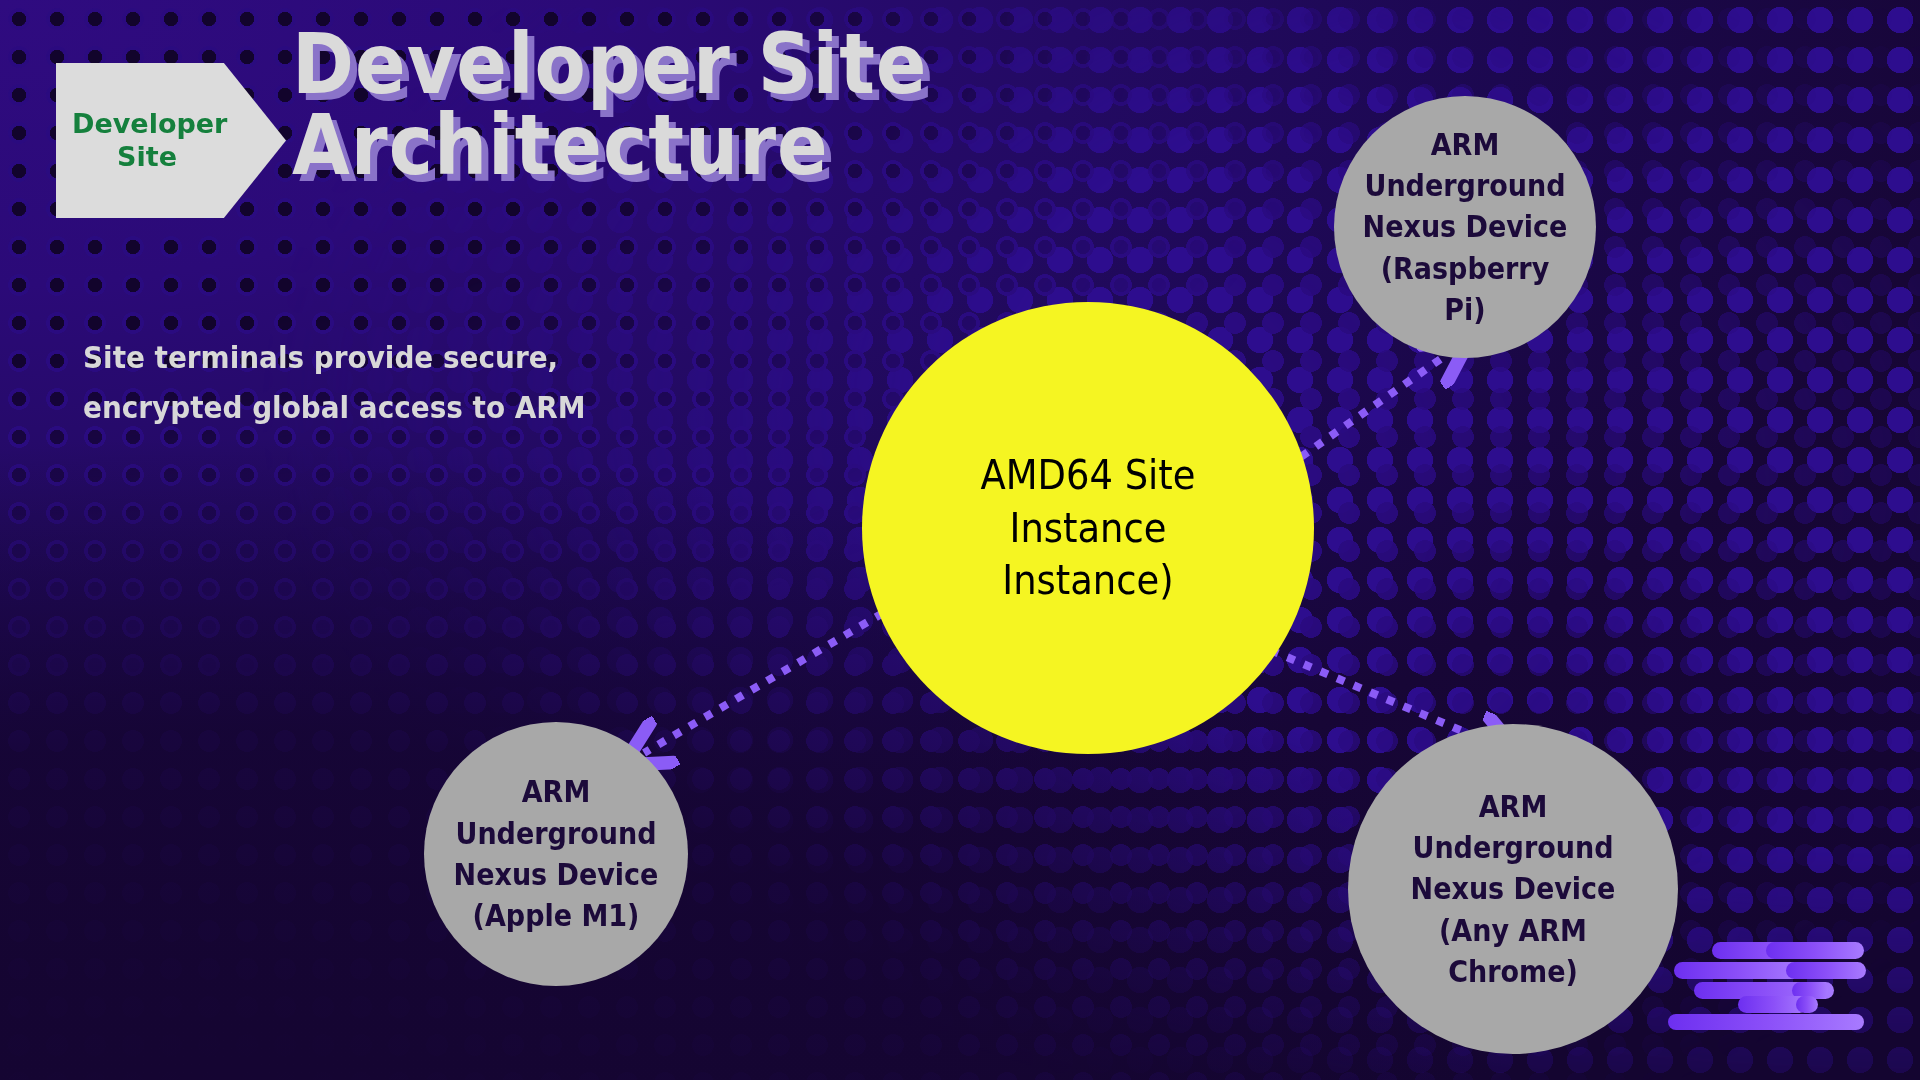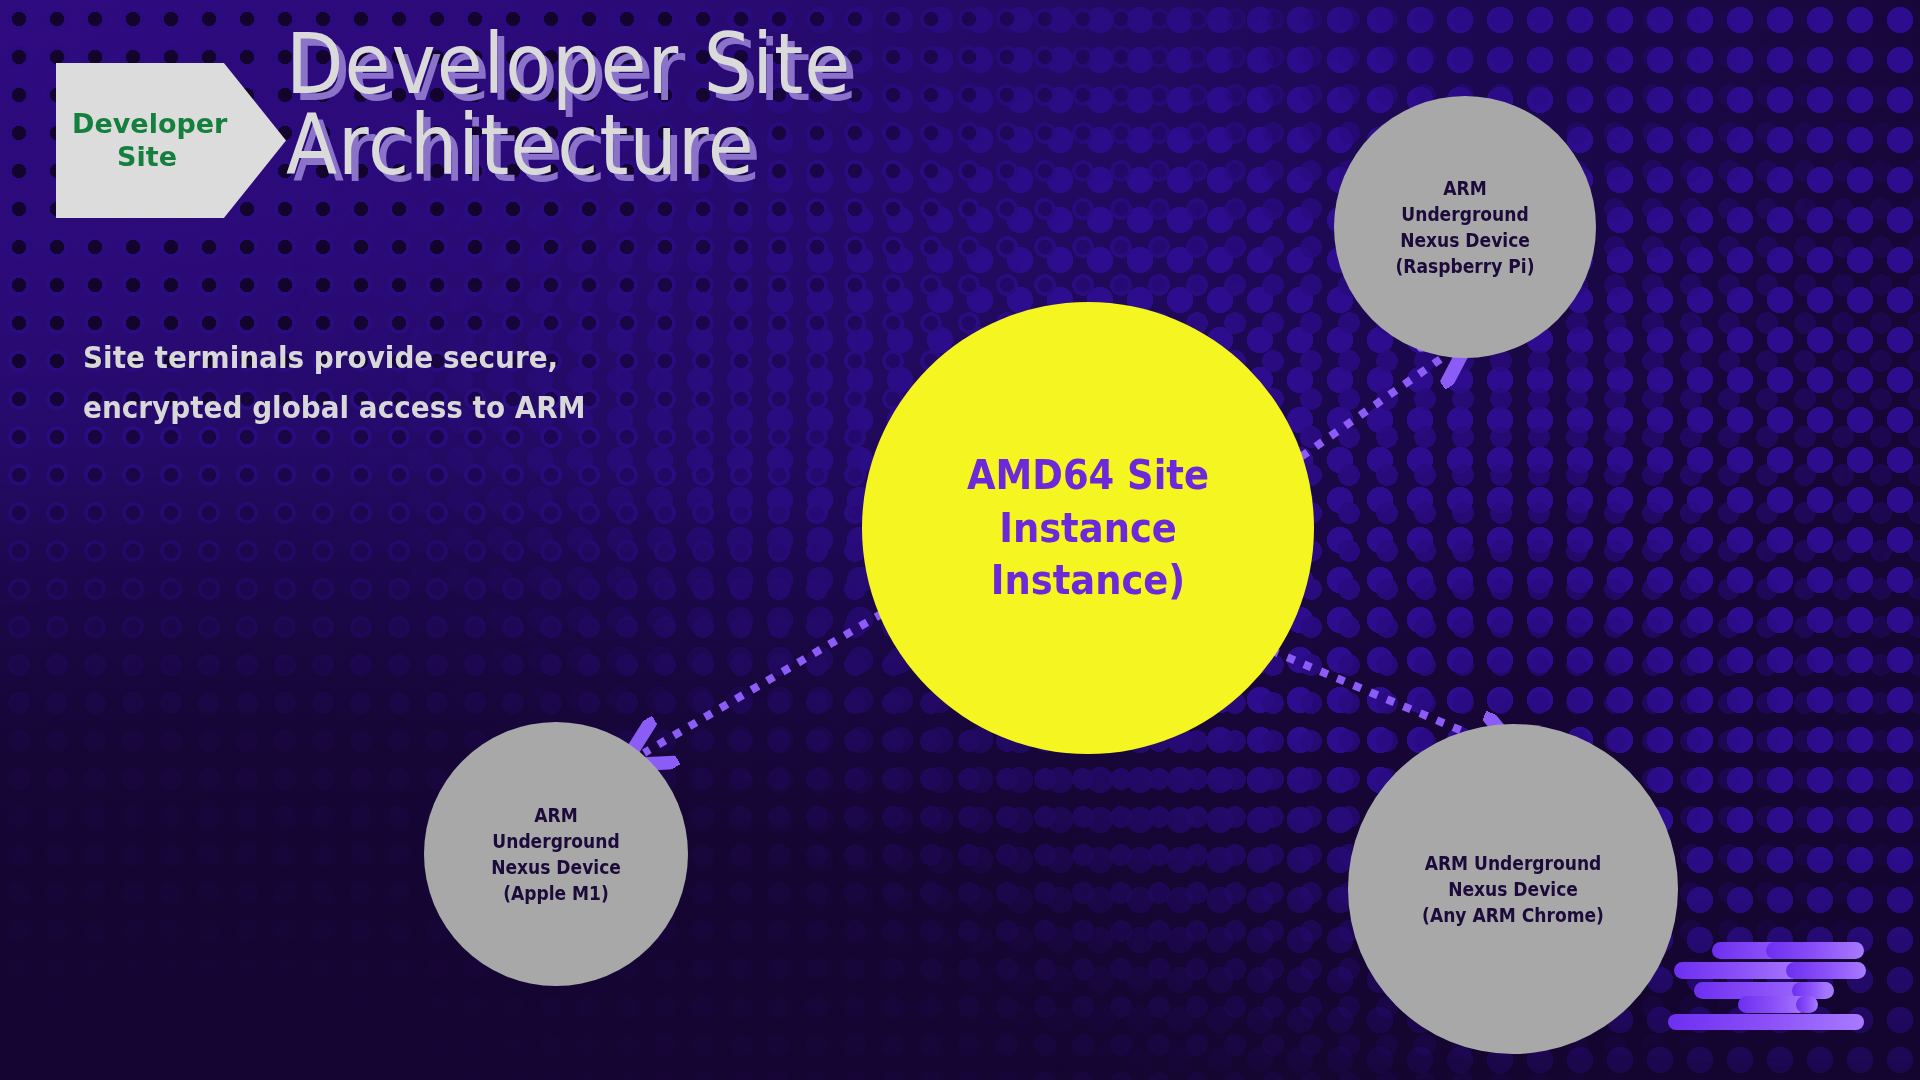--- a/index.html
+++ b/index.html
@@ -55,23 +55,23 @@
     display:flex;align-items:center;justify-content:flex-start;
   }
   #badge .badge-text{
     width:150px;margin-left:16px;text-align:center;
     color:#15803d;font-weight:700;font-size:27px;line-height:1.2;
     font-family:"DejaVu Sans","Liberation Sans",sans-serif;
   }
 
   
   #title{
-    position:absolute;left:286px;top:24px;width:880px;
+    position:absolute;left:292px;top:24px;width:880px;
     color:#dadada;
-    font-size:83px;font-weight:400;line-height:.98;letter-spacing:1px;
+    font-size:83px;font-weight:700;line-height:.98;letter-spacing:1px;
     text-shadow:7px 7px 0 #8a73c9;
     font-family:"DejaVu Sans Condensed","Liberation Sans",sans-serif;
   }
   #title .ln{display:block;}
 
   
   #lede{
     position:absolute;left:83px;top:332px;width:580px;
     color:#d8d8d8;font-size:31px;font-weight:700;line-height:1.62;
   }
@@ -79,27 +79,27 @@
 
   
   .node{
     position:absolute;border-radius:50%;
     display:flex;align-items:center;justify-content:center;
     text-align:center;box-sizing:border-box;
   }
   .node .lbl{display:block;}
   #node-center{
     left:862px;top:302px;width:452px;height:452px;
-    background:#f5f522;color:#6d28d9;
-    font-size:41px;font-weight:700;line-height:1.28;
+    background:#f5f522;color:#000000;
+    font-size:41px;font-weight:400;line-height:1.28;
     padding:0 38px;
   }
   .node-arm{
     background:#a8a8a8;color:#1c0a3a;
-    font-size:19px;font-weight:700;line-height:1.38;
+    font-size:30px;font-weight:700;line-height:1.38;
   }
   #node-rpi{left:1334px;top:96px;width:262px;height:262px;padding:0 26px;}
   #node-m1{left:424px;top:722px;width:264px;height:264px;padding:0 26px;}
   #node-any{left:1348px;top:724px;width:330px;height:330px;padding:0 34px;}
 
   
   #links{position:absolute;inset:0;width:1920px;height:1080px;pointer-events:none;}
 
   
   #deco{position:absolute;left:1668px;top:938px;width:200px;height:92px;}

